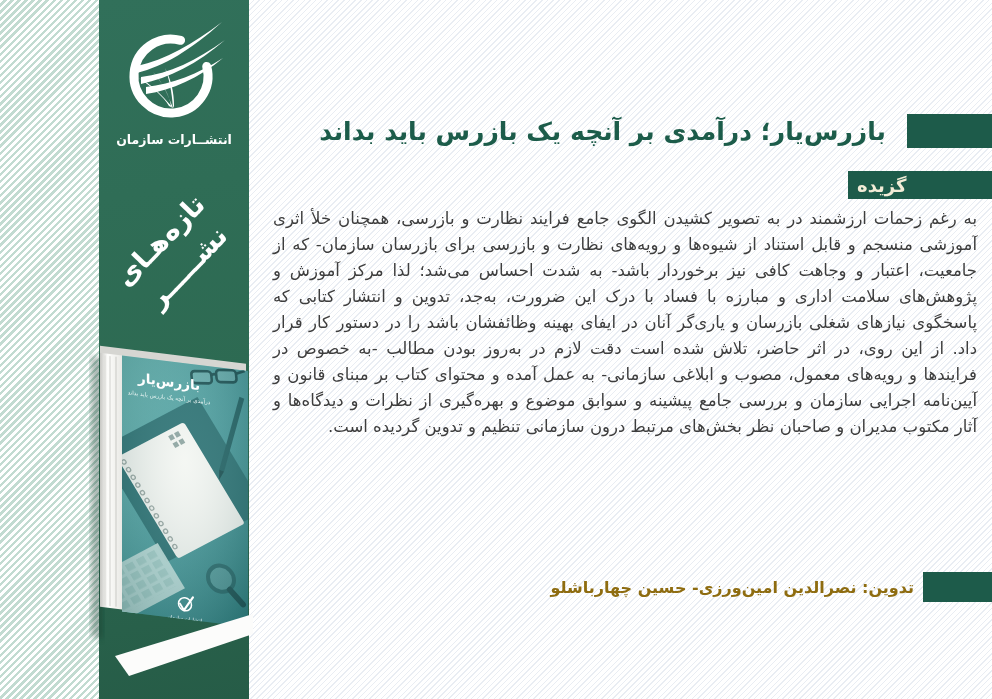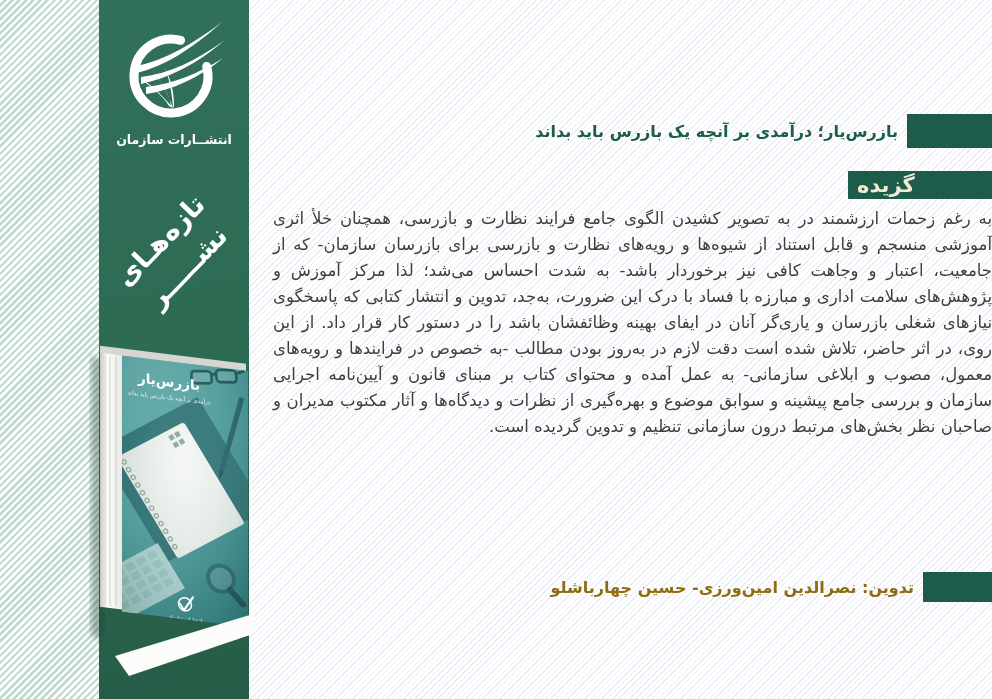--- a/index.html
+++ b/index.html
@@ -27,26 +27,26 @@
     transform:translateX(-50%) rotate(-46deg);
     text-align:center;color:#fff;font-weight:bold;font-size:27px;line-height:38px;letter-spacing:.5px;
   }
   .book-svg{position:absolute;top:322px;left:-14px;}
   svg text{font-family:"DejaVu Sans",sans-serif;}
   
   .content{position:absolute;left:253px;top:0;right:0;bottom:0;}
   .title-row{position:absolute;top:114px;left:0;right:0;height:34px;
     display:flex;align-items:center;gap:9px;}
   .accent-block{width:85px;height:34px;background:#1d5b4a;flex:0 0 auto;}
-  .title-row h1{margin:0;font-size:16px;font-weight:bold;color:#1c5c4a;white-space:nowrap;}
+  .title-row h1{margin:12px;font-size:25px;font-weight:bold;color:#1c5c4a;white-space:nowrap;}
   .badge-row{position:absolute;top:171px;right:0;}
   .badge{width:144px;height:28px;background:#1d5b4a;display:flex;align-items:center;
     direction:ltr;padding-left:9px;}
-  .badge span{color:#f2ecd7;font-size:21px;font-weight:bold;}
-  .excerpt{position:absolute;top:206px;left:20px;right:0;margin:0;
+  .badge span{color:#f2ecd7;font-size:18px;font-weight:bold;}
+  .excerpt{position:absolute;top:206px;left:20px;right:15px;margin:0;
     font-size:16.5px;line-height:26px;color:#3d3d3d;text-align:justify;}
   .attr-row{position:absolute;top:572px;left:0;right:0;height:30px;
     display:flex;align-items:center;gap:9px;margin-left:30px;}
   .attr-block{width:69px;height:30px;background:#1d5b4a;flex:0 0 auto;}
   .attr-text{font-size:16px;font-weight:bold;color:#8e6c10;white-space:nowrap;}
 </style>
 </head>
 <body>
 
 <div class="page">

